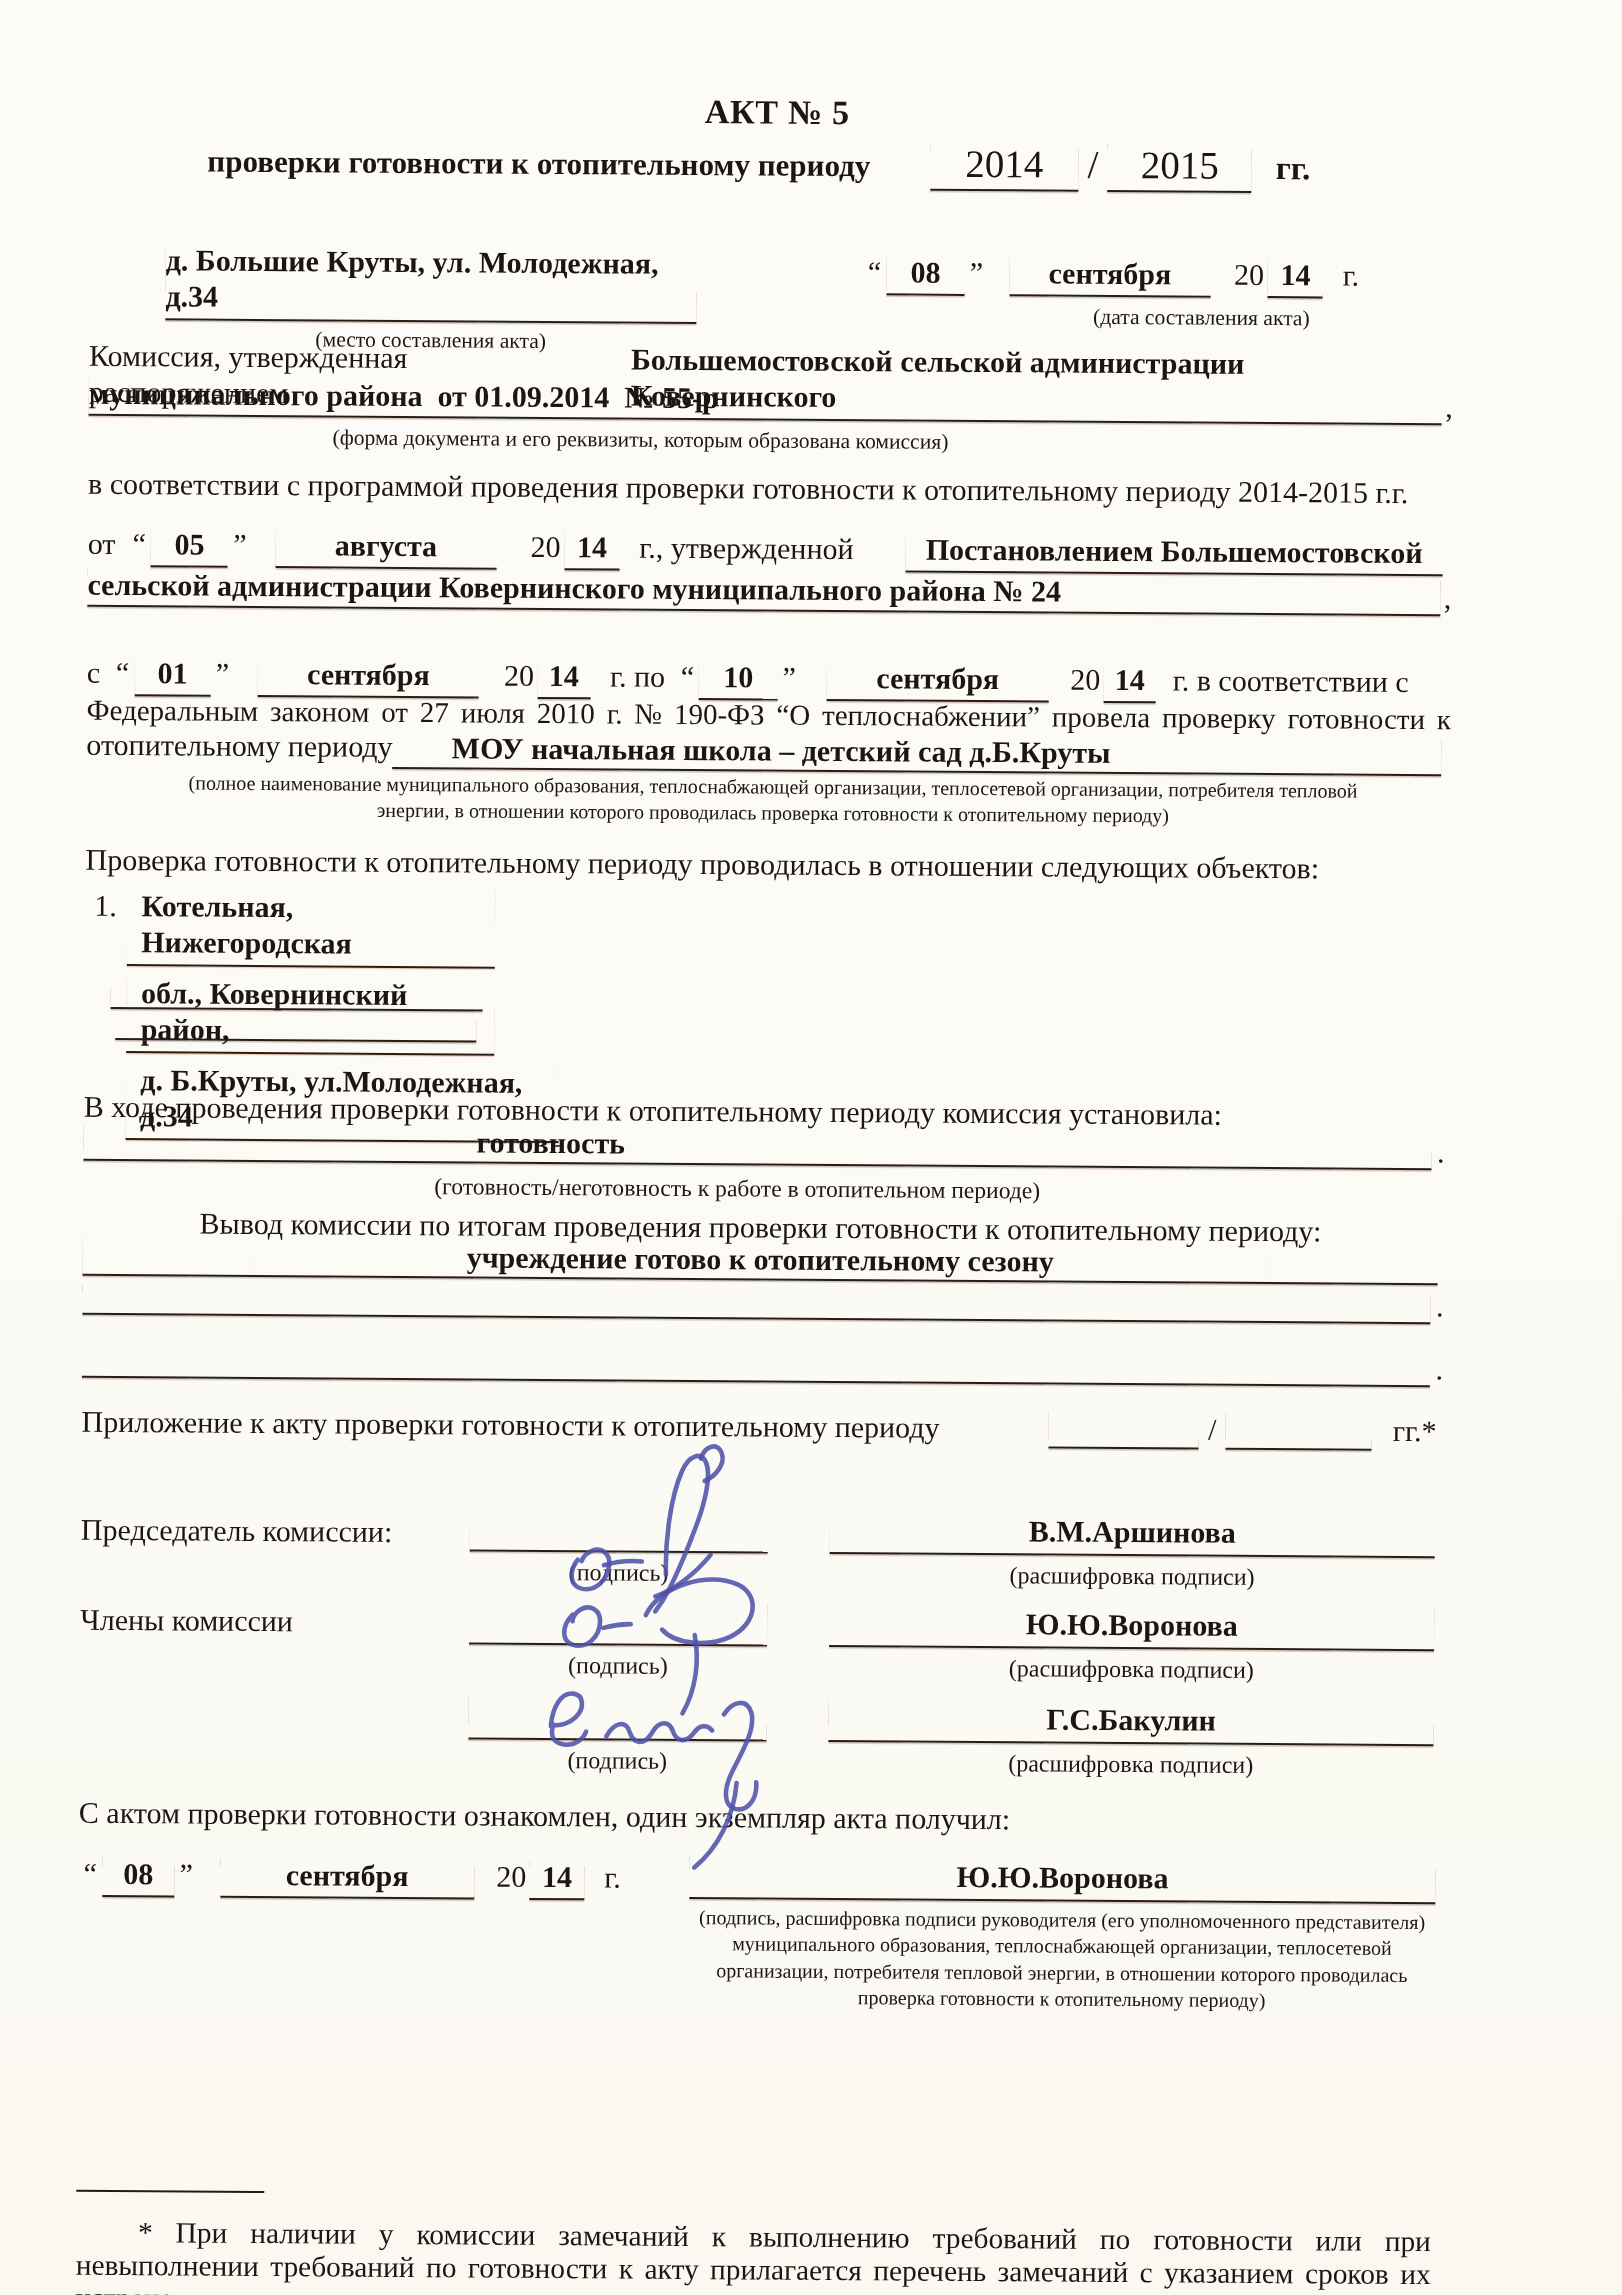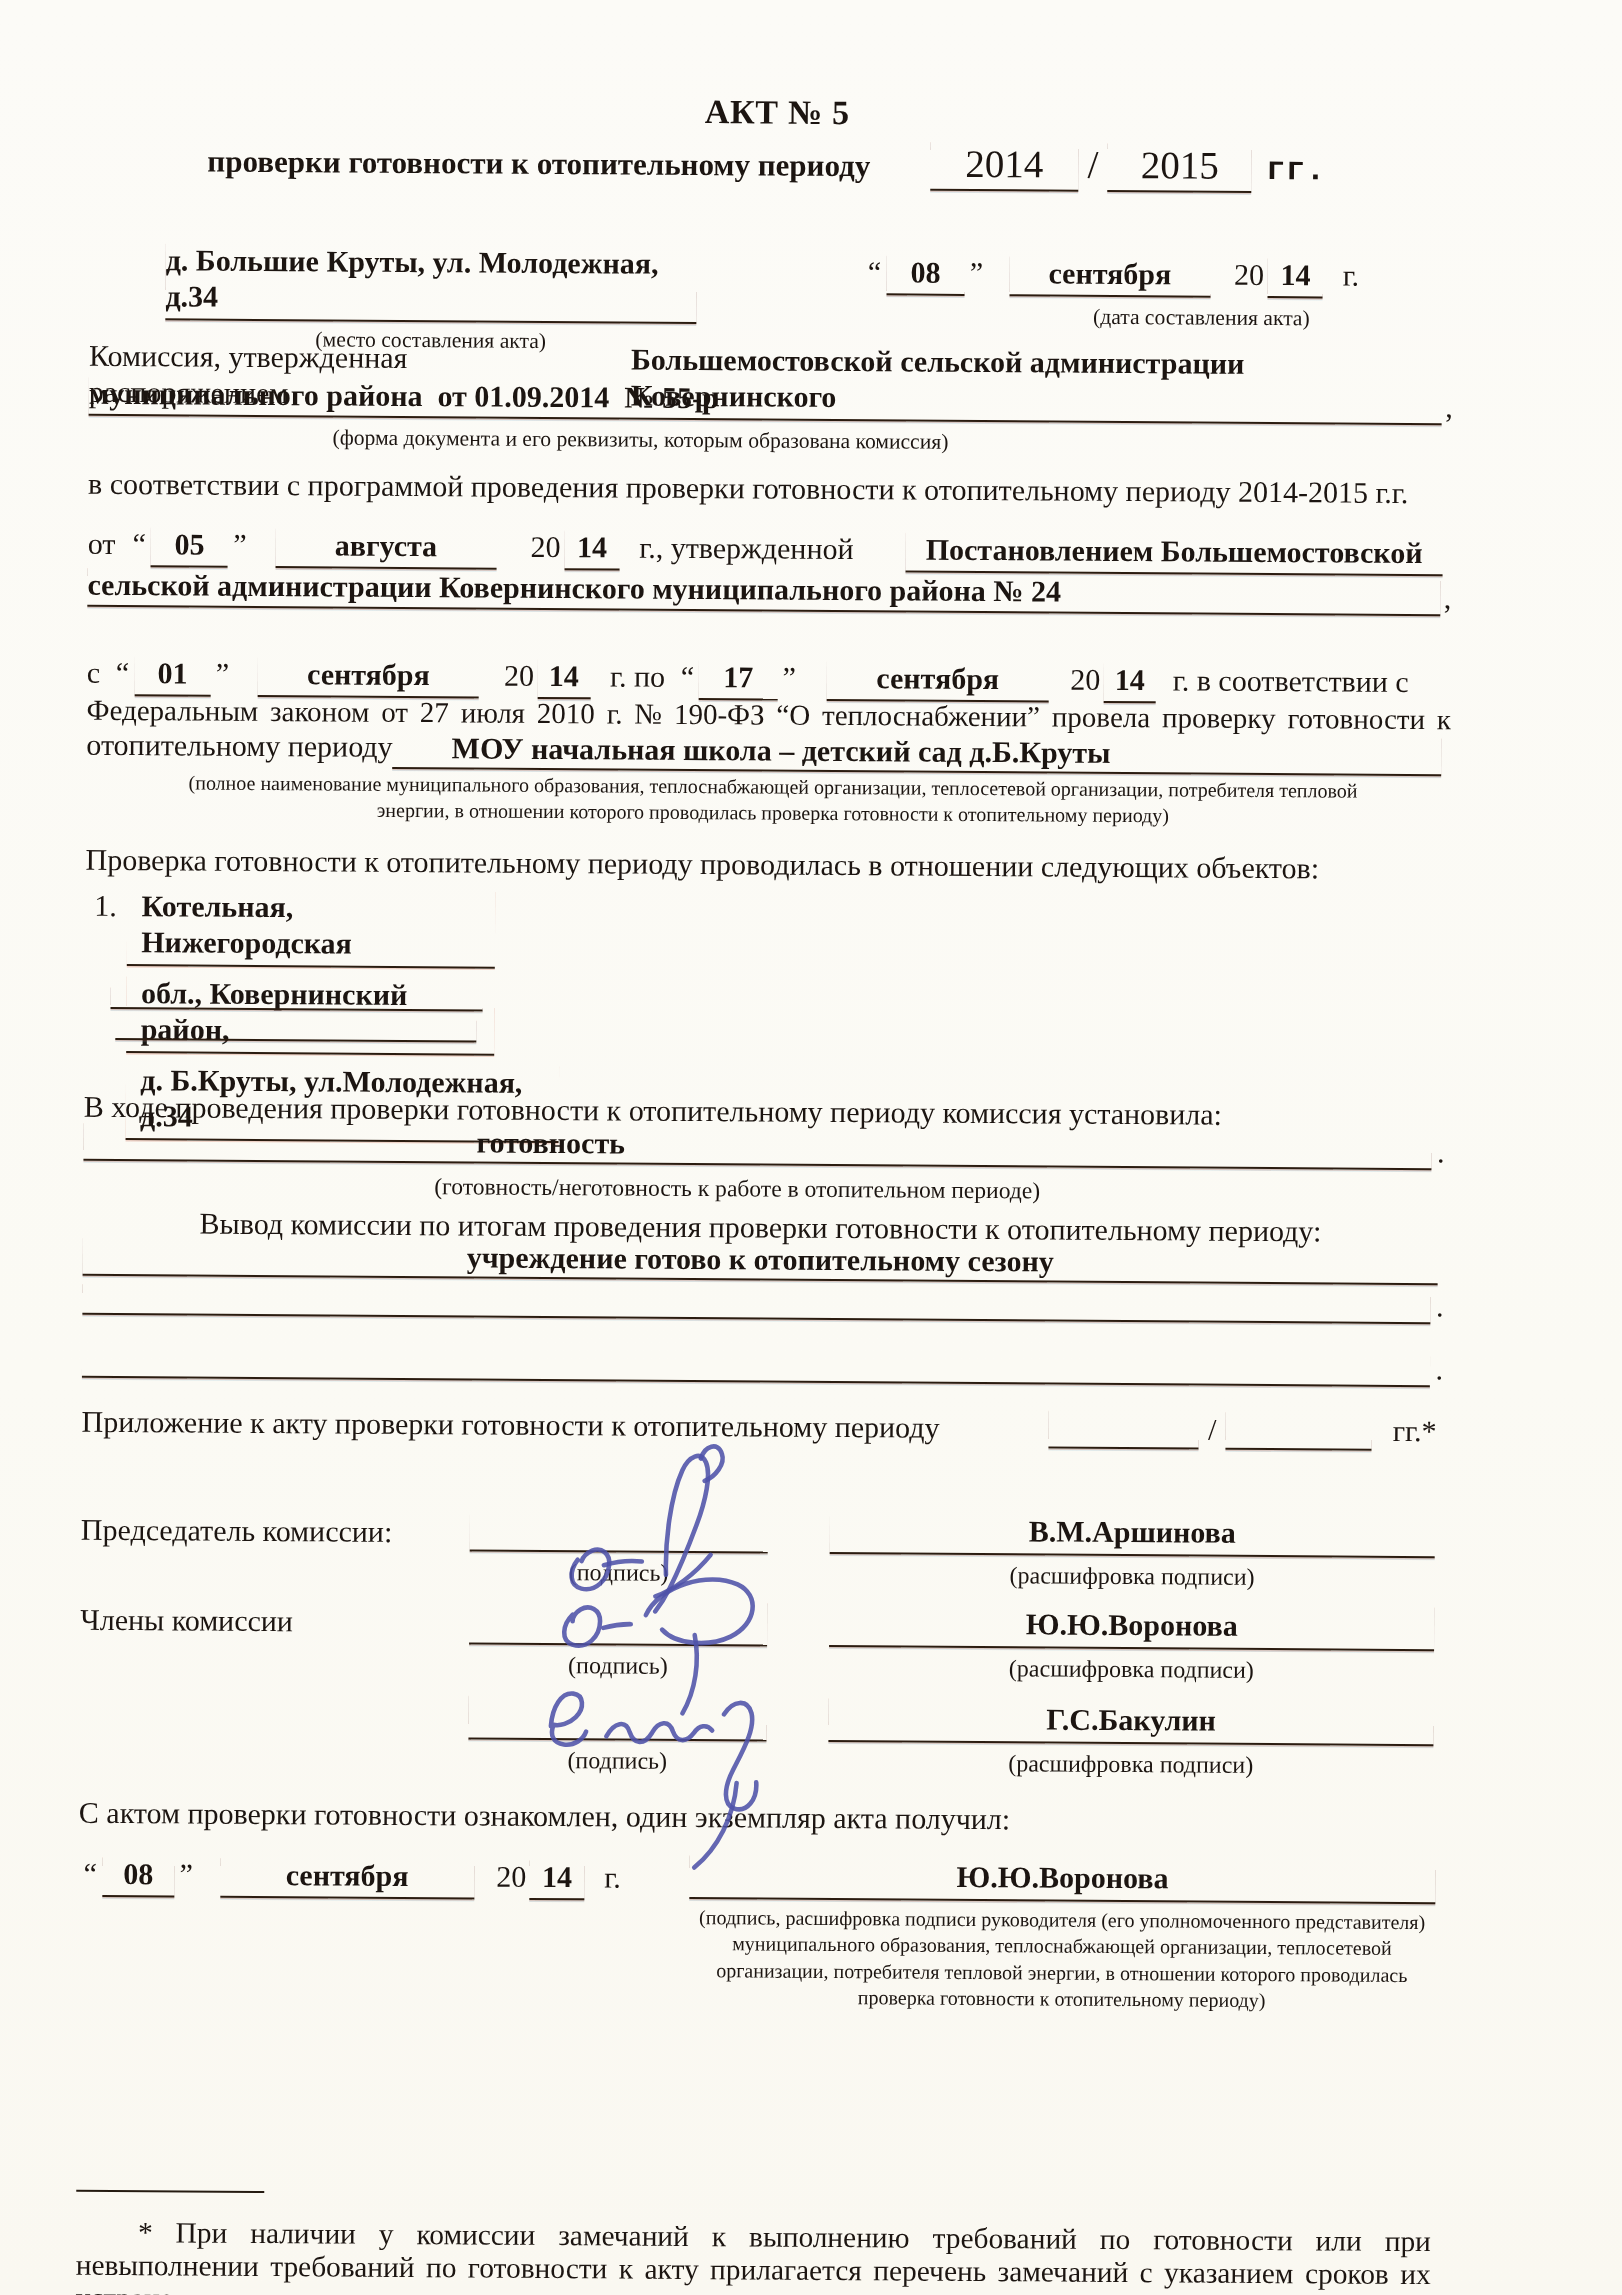--- a/index.html
+++ b/index.html
@@ -44,21 +44,21 @@
 <div class="page"></div>
 <div class="rot">
 
   <div class="abs title" style="top:90px; left:0; width:1557px; text-align:center;">АКТ № 5</div>
 
   <div class="abs row" style="top:136px; left:209px;">
     <span class="subtitle">проверки готовности к отопительному периоду</span>
     <span class="blank u4 yearbig" style="width:143px; margin-left:60px;">2014</span>
     <span class="yearbig" style="margin:0 9.2px;">/</span>
     <span class="blank u4 yearbig" style="width:139px;">2015</span>
-    <span class="ggbig" style="margin-left:14px;font-family:Liberation Mono, monospace;">гг.</span>
+    <span class="ggbig" style="margin-left:24px;">гг.</span>
   </div>
 
   <div class="abs cell fs-body" style="top:243px; left:168px; width:531px;">
     <div class="val u4" style="min-height:42px;">д. Большие Круты, ул. Молодежная, д.34</div>
     <div class="cap fs-cap">(место составления акта)</div>
   </div>
   <div class="abs row fs-body" style="top:250px; left:865px;">
     <span class="quote">“</span>
     <span class="blank u4 b" style="width:73px;">08</span>
     <span class="quote">”</span>
@@ -100,21 +100,21 @@
   <div class="abs row fs-body" style="top:656px; left:92px; width:1355px;">
     <span>с</span>
     <span class="quote" style="margin-left:10.5px;">“</span>
     <span class="blank u4 b" style="width:71px;">01</span>
     <span class="quote">”</span>
     <span class="blank u4 b" style="width:216px; margin-left:23.6px;">сентября</span>
     <span style="margin-left:25px;">20</span>
     <span class="blank u4 b" style="width:48px; margin-left:3.3px;">14</span>
     <span style="margin-left:19.6px;">г. по</span>
     <span class="quote" style="margin-left:10.5px;">“</span>
-    <span class="blank u4 b" style="width:73px;">17</span>
+    <span class="blank u4 b" style="width:73px;">10</span>
     <span class="quote">”</span>
     <span class="blank u4 b" style="width:216px; margin-left:26px;">сентября</span>
     <span style="margin-left:22px;">20</span>
     <span class="blank u4 b" style="width:47px; margin-left:3.3px;">14</span>
     <span style="margin-left:17px;">г. в соответствии с</span>
   </div>
   <div class="abs lawline" style="top:695px; left:92px; width:1355px;">Федеральным законом от 27 июля 2010 г. № 190-ФЗ “О теплоснабжении” провела проверку готовности к</div>
   <div class="abs uline-row fs-body" style="top:728px; left:92px; width:1355px;">
     <span style="padding-bottom:3.9px;">отопительному периоду</span>
     <div class="fill u4" style="min-height:37px;">

